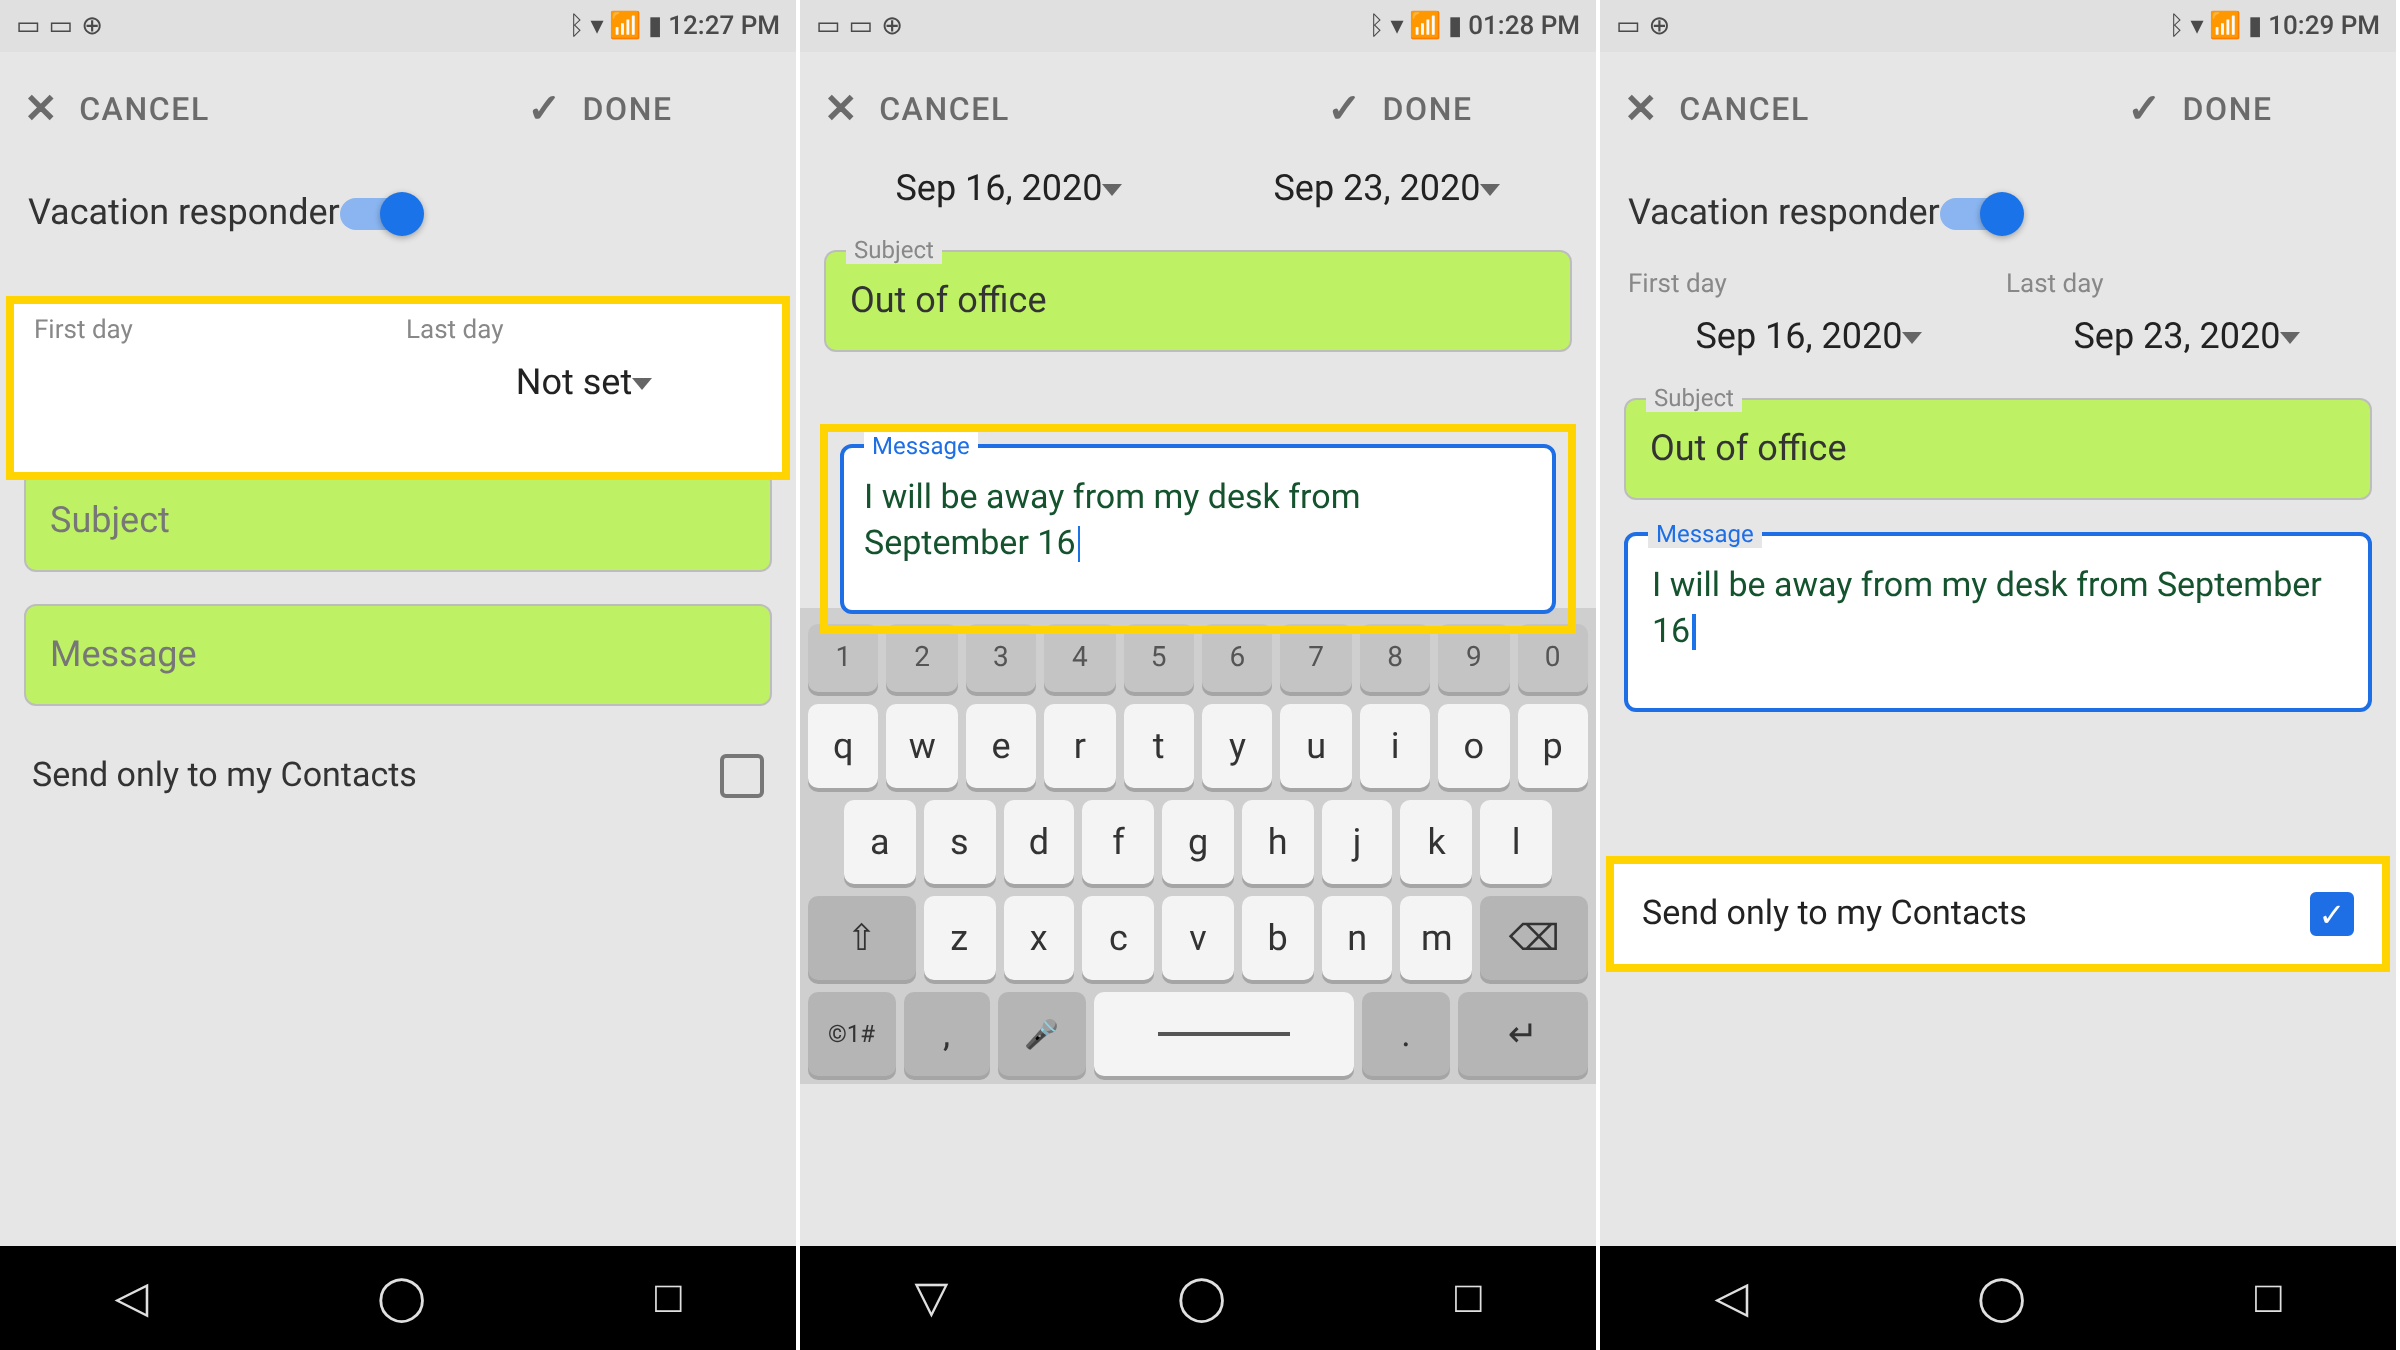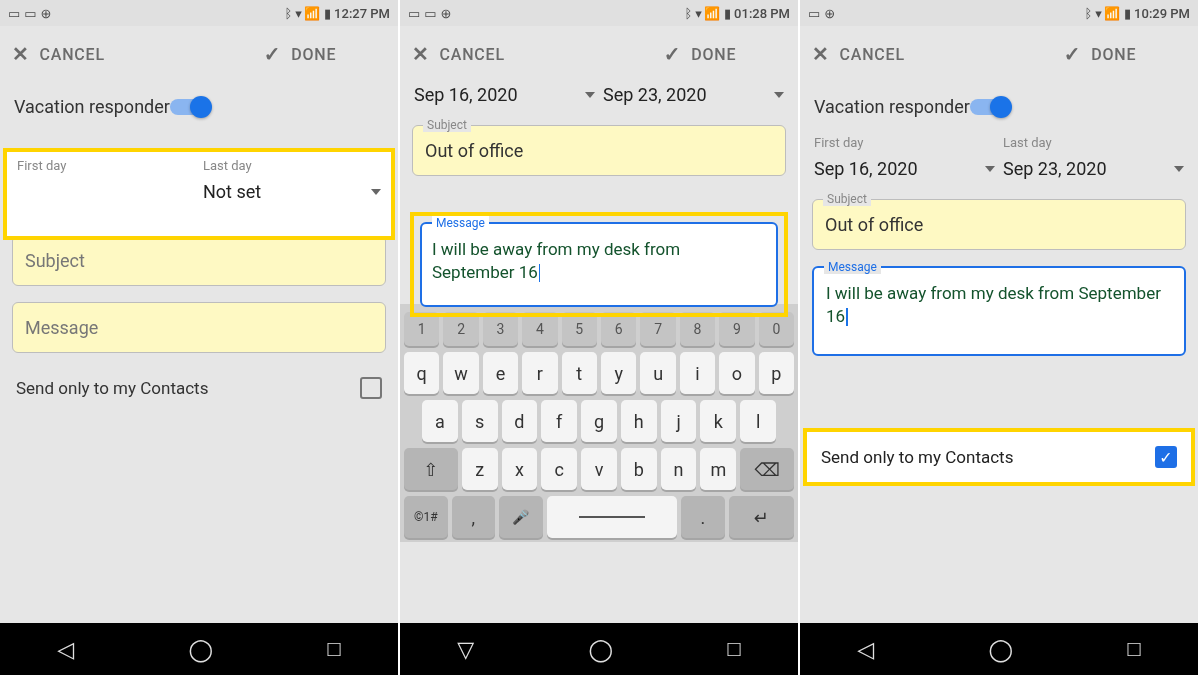--- a/index.html
+++ b/index.html
@@ -66,21 +66,21 @@
     position: absolute; right: -2px; top: -3px;
     box-shadow: 0 1px 3px rgba(0,0,0,.3);
   }
   .date-row {
     display: flex;
     padding: 8px 14px 12px 14px;
     gap: 8px;
   }
   .date-col { flex: 1; }
   .date-label { font-size: 13px; color: #888; margin-bottom: 8px; }
-  .date-value { display: flex; align-items: center; justify-content: space-between; font-size: 18px; color: #222; }
+  .date-value { display: flex; align-items: center; justify-content: center; font-size: 18px; color: #222; }
   .yellow-hl-1 {
     position: absolute;
     border: 4px solid #ffd400;
     background: #ffffff;
     left: 3px; right: 3px;
     top: 148px; height: 92px;
     z-index: 1;
     padding: 6px 10px 8px 10px;
     display: flex;
     gap: 8px;
@@ -105,21 +105,21 @@
     font-size: 17px;
     color: #222;
   }
   .input-box {
     margin: 8px 12px;
     border: 1px solid #bdbdbd;
     border-radius: 6px;
     padding: 14px 12px;
     font-size: 18px;
     color: #777;
-    background: #fef9c3;
+    background: #bef264;
   }
   .input-box.focused { border: 2px solid #1e6fe6; background: #fff; color: #222; position: relative; }
   .floating-label {
     position: absolute; top: -8px; left: 10px;
     font-size: 12px; color: #888; background: #e6e6e6; padding: 0 4px;
   }
   .floating-label.blue { color: #1e6fe6; background: #fff; }
   .contacts-row {
     display: flex; align-items: center; justify-content: space-between;
     padding: 16px 16px; font-size: 17px; color: #333;

